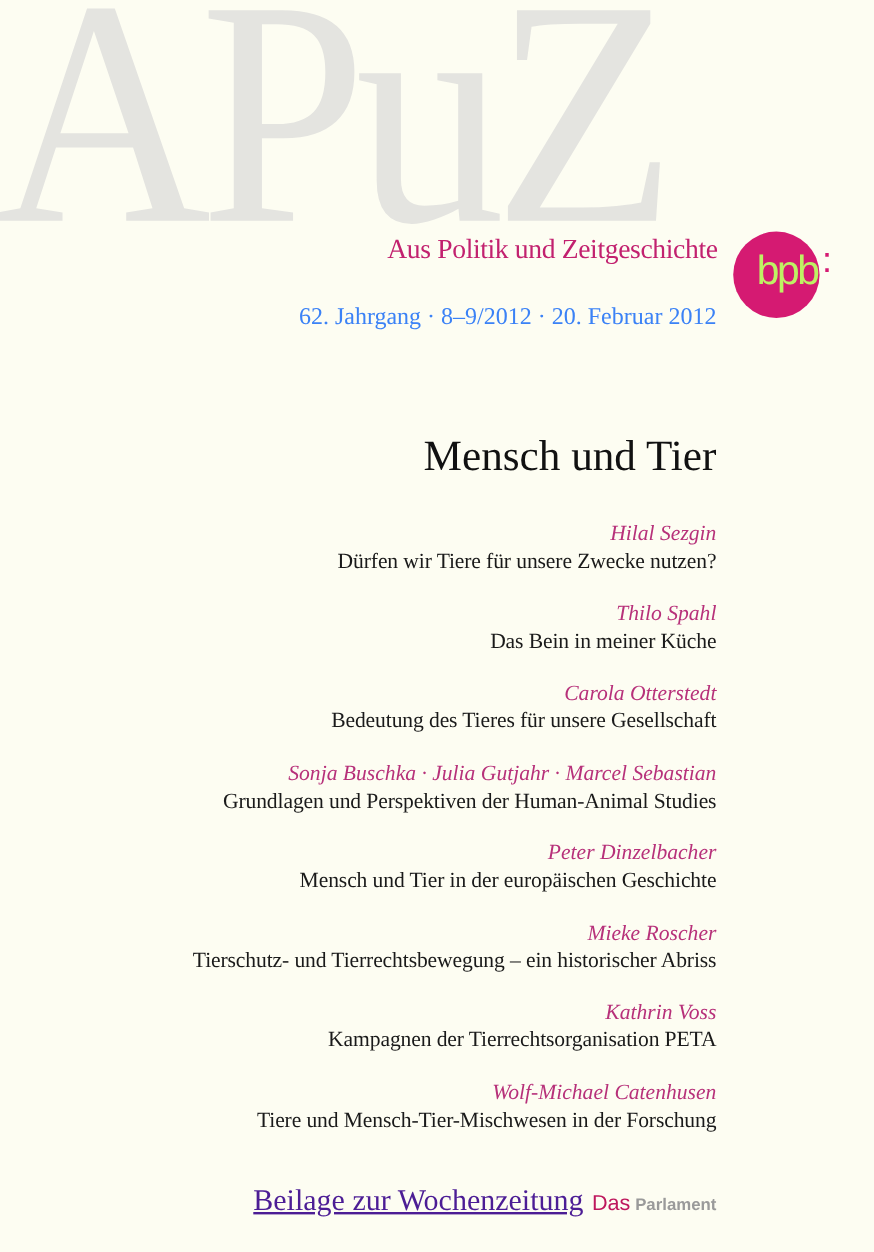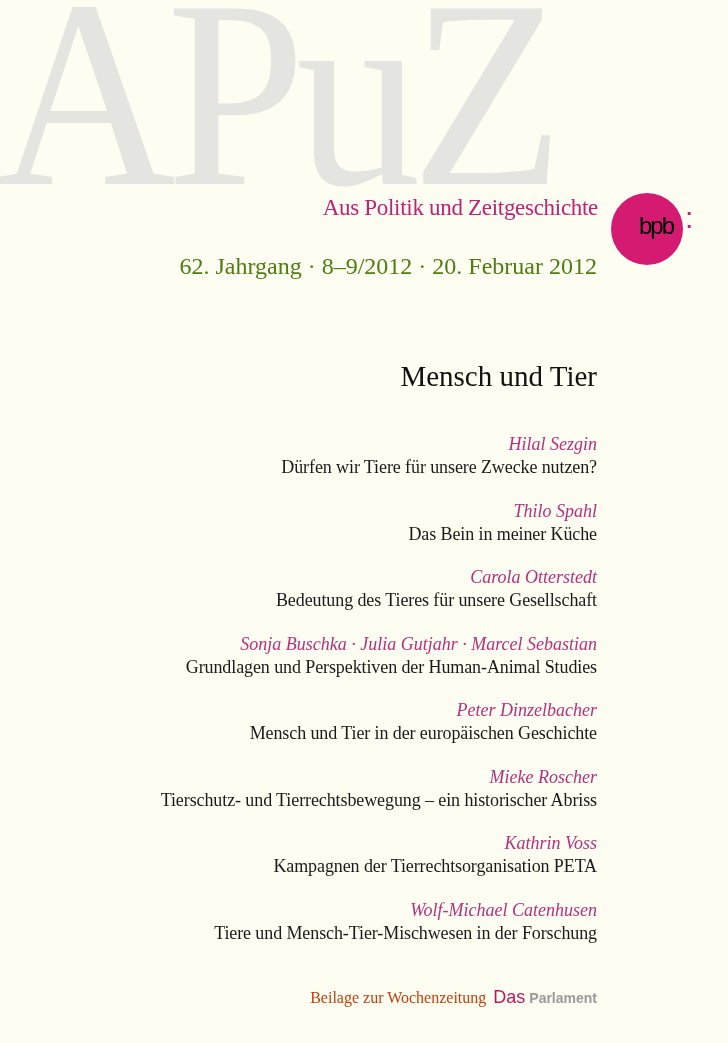--- a/index.html
+++ b/index.html
@@ -35,60 +35,60 @@
       font-size: 23px;
       line-height: 1;
       color: #C2216F;
       white-space: nowrap;
       letter-spacing: -0.3px;
     }
     .issue-line {
       position: absolute;
       right: 131px;
       top: 254px;
-      font-size: 24px;
+      font-size: 20px;
       line-height: 1;
-      color: #4d7c0f;
+      color: #3b82f6;
       white-space: nowrap;
     }
     .bpb-logo {
       position: absolute;
       left: 611px;
       top: 193px;
       width: 72px;
       height: 72px;
       border-radius: 50%;
       background: #D51A72;
       display: flex;
       align-items: center;
       justify-content: center;
     }
     .bpb-text {
       font-family: "Liberation Sans", "DejaVu Sans", sans-serif;
-      font-size: 24px;
-      color: #000000;
+      font-size: 34px;
+      color: #bef264;
       letter-spacing: -2px;
       margin-left: 18px;
       margin-top: -6px;
       font-weight: normal;
     }
     .bpb-colon {
       position: absolute;
       left: 685px;
       top: 203px;
       font-family: "Liberation Sans", "DejaVu Sans", sans-serif;
       font-size: 30px;
       color: #D51A72;
       line-height: 1;
     }
     .theme-title {
       position: absolute;
       right: 131px;
       top: 362px;
-      font-size: 29px;
+      font-size: 36px;
       line-height: 1;
       color: #111;
       white-space: nowrap;
     }
     .toc {
       position: absolute;
       right: 131px;
       top: 433px;
       width: 620px;
       text-align: right;
@@ -111,22 +111,23 @@
       letter-spacing: -0.1px;
     }
     .footer {
       position: absolute;
       right: 131px;
       top: 988px;
       white-space: nowrap;
       line-height: 1;
     }
     .footer-text {
-      font-size: 16px;
-      color: #c2410c;
+      font-size: 25px;
+      color: #4c1d95;
+      text-decoration: underline;
     }
     .parlament-das {
       font-family: "Liberation Sans", "DejaVu Sans", sans-serif;
       font-size: 18px;
       color: #be185d;
       margin-left: 3px;
     }
     .parlament-name {
       font-family: "Liberation Sans", "DejaVu Sans", sans-serif;
       font-size: 14px;

